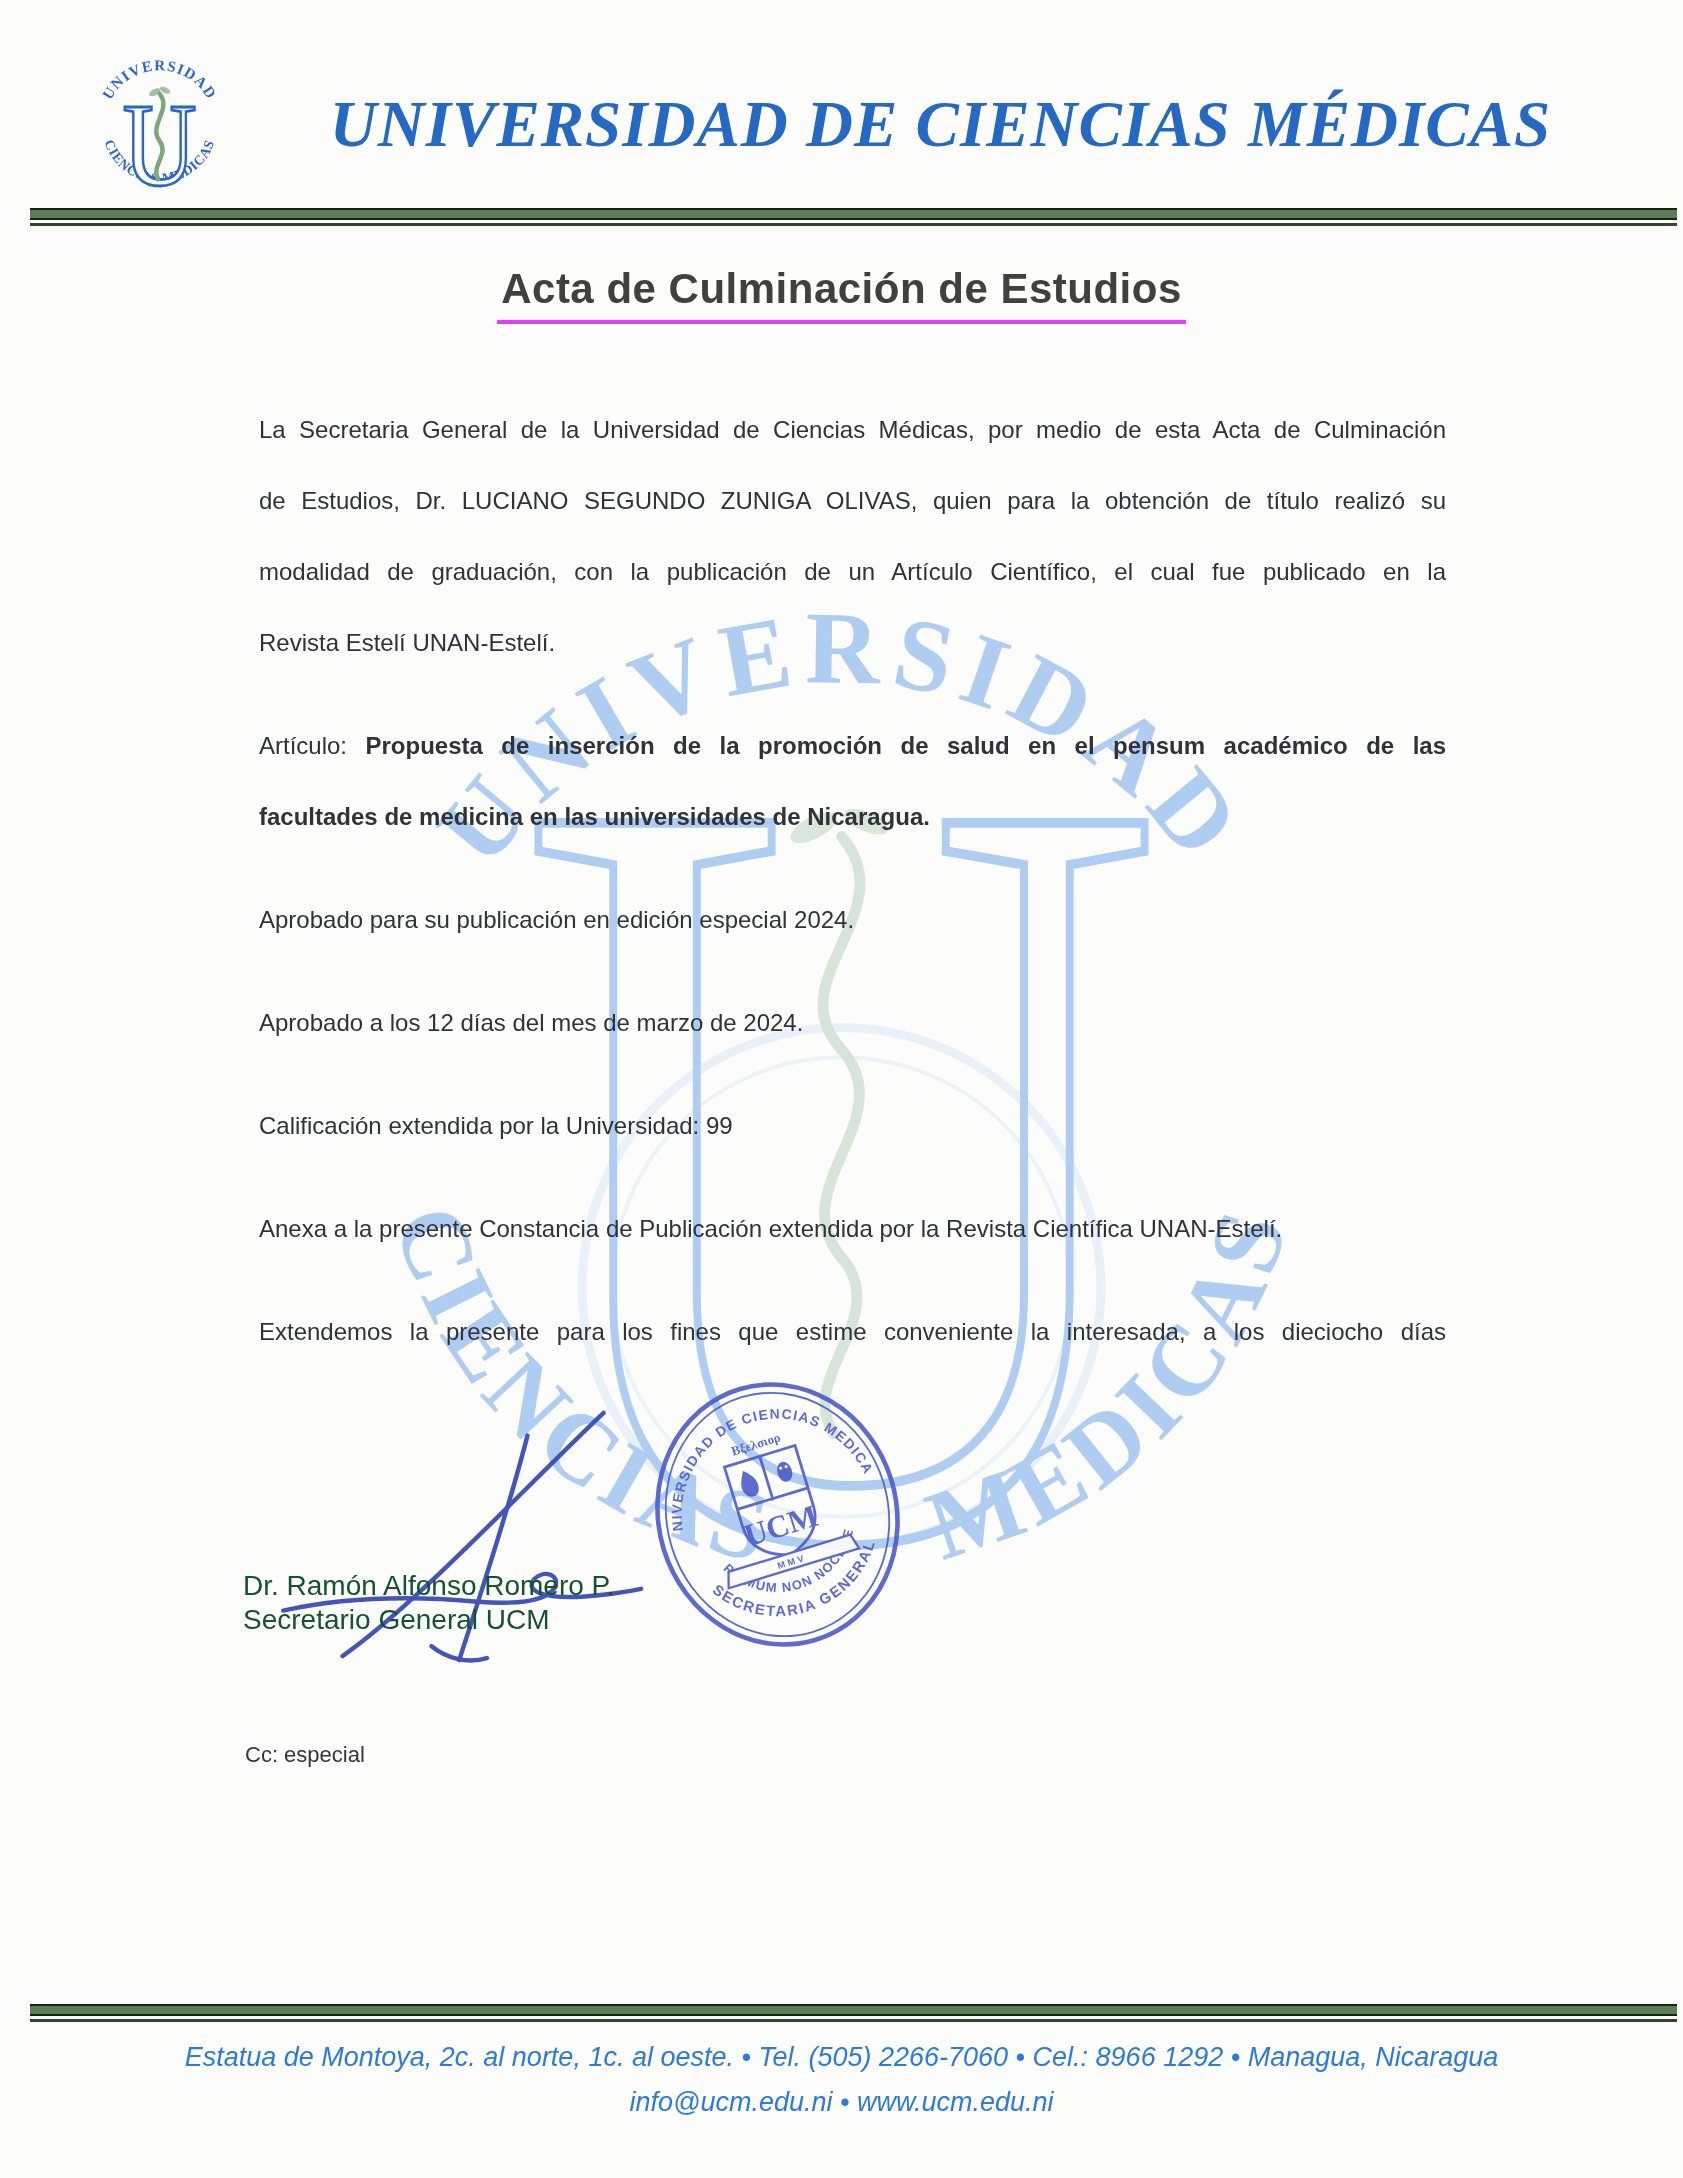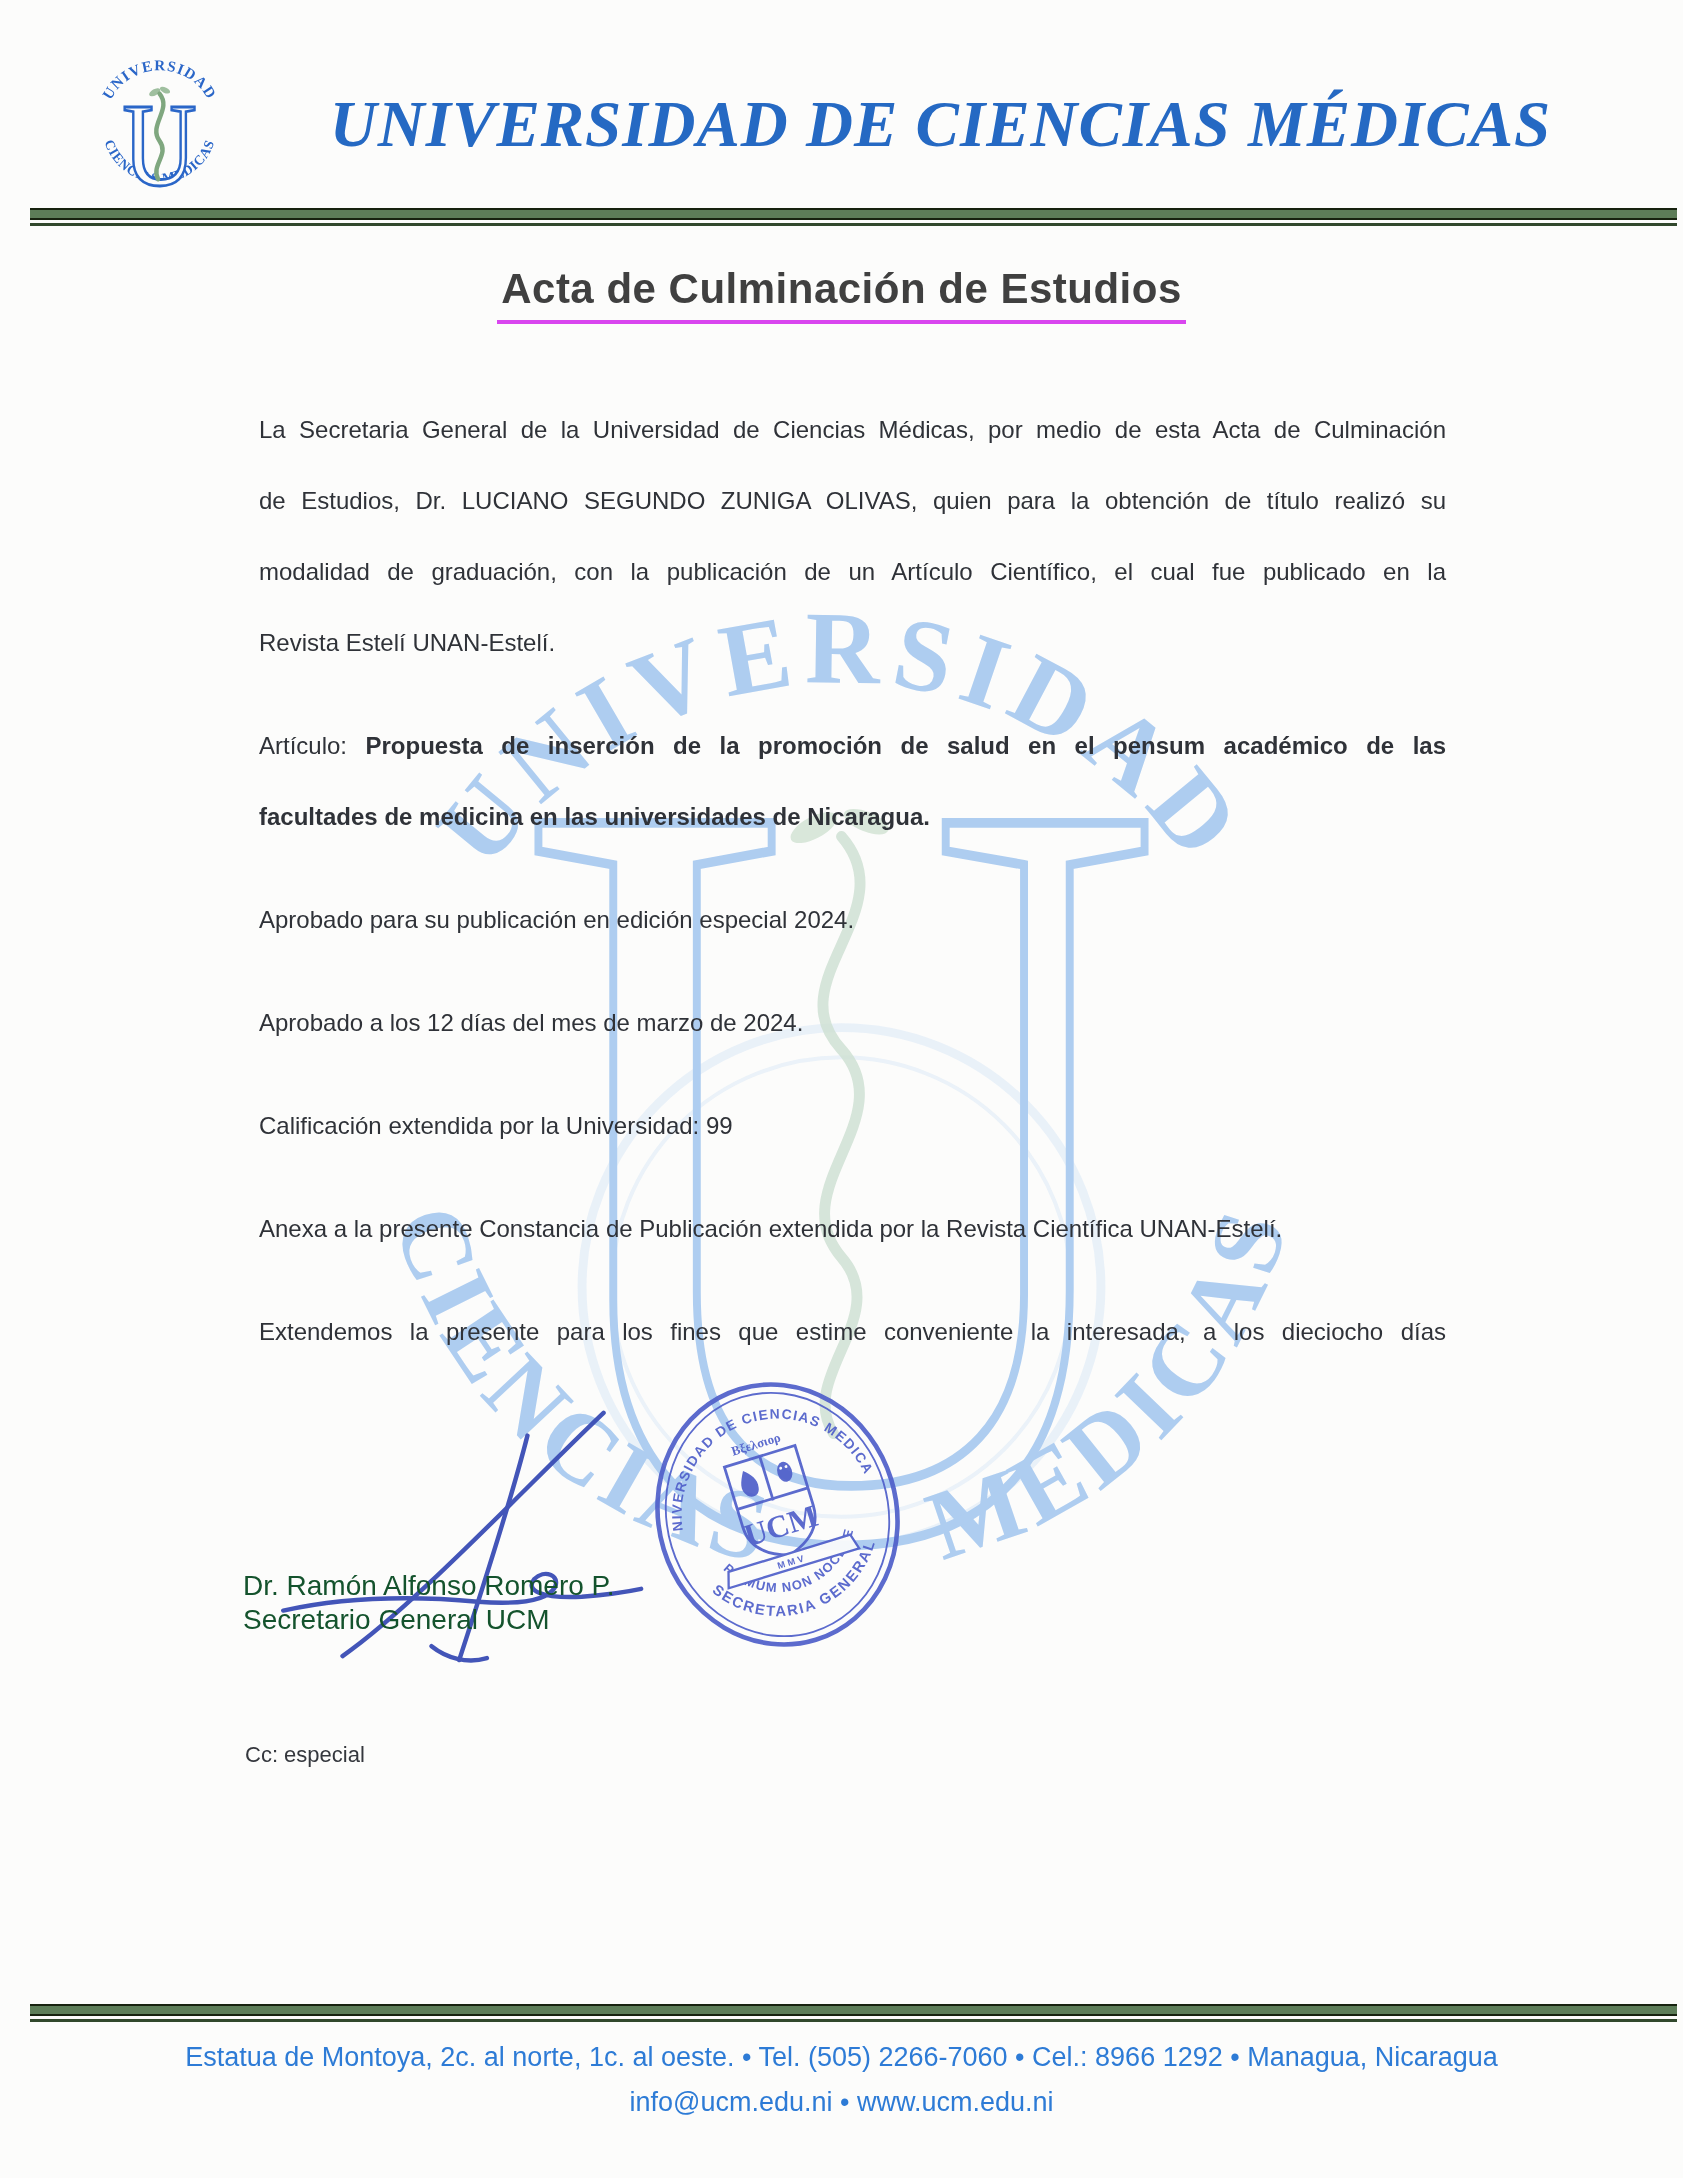--- a/index.html
+++ b/index.html
@@ -36,21 +36,21 @@
   
   .watermark{position:absolute;left:287px;top:584px;width:1109px;height:1119px;pointer-events:none;}
   
   .sig{position:absolute;left:275px;top:1401px;width:406px;height:262px;pointer-events:none;}
   .signer{position:absolute;left:243px;top:1569px;font-size:28px;line-height:34px;color:#14532d;}
   .stamp{position:absolute;left:653px;top:1378px;width:249px;height:273px;transform:rotate(-17deg);opacity:.92;pointer-events:none;}
   .cc{position:absolute;left:245px;top:1742px;font-size:22px;color:#34373d;}
   
   .footer-text{position:absolute;left:0;right:0;top:2035px;text-align:center;
     color:#2d7bd6;font-size:27px;}
-  .footer-text div{line-height:45px;}
+  .footer-text div{line-height:45px;font-style:italic;}
 </style>
 </head>
 <body>
 
 <div class="page">
 
   <svg class="watermark" viewBox="0 0 1120 1130" aria-hidden="true">
     <g opacity="0.55">
       <ellipse cx="560" cy="710" rx="262" ry="262" fill="none" stroke="#bed7f2" stroke-width="9" opacity="0.55"></ellipse>
       <ellipse cx="560" cy="710" rx="232" ry="232" fill="none" stroke="#bed7f2" stroke-width="4" opacity="0.5"></ellipse>

